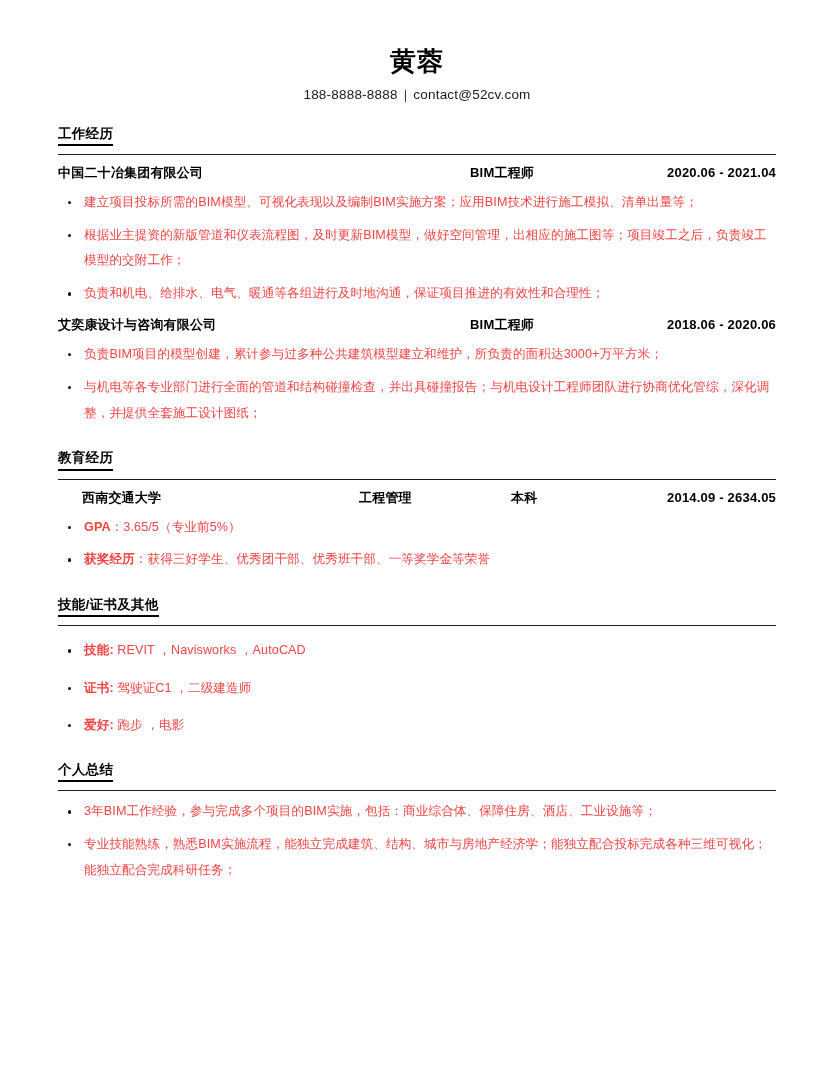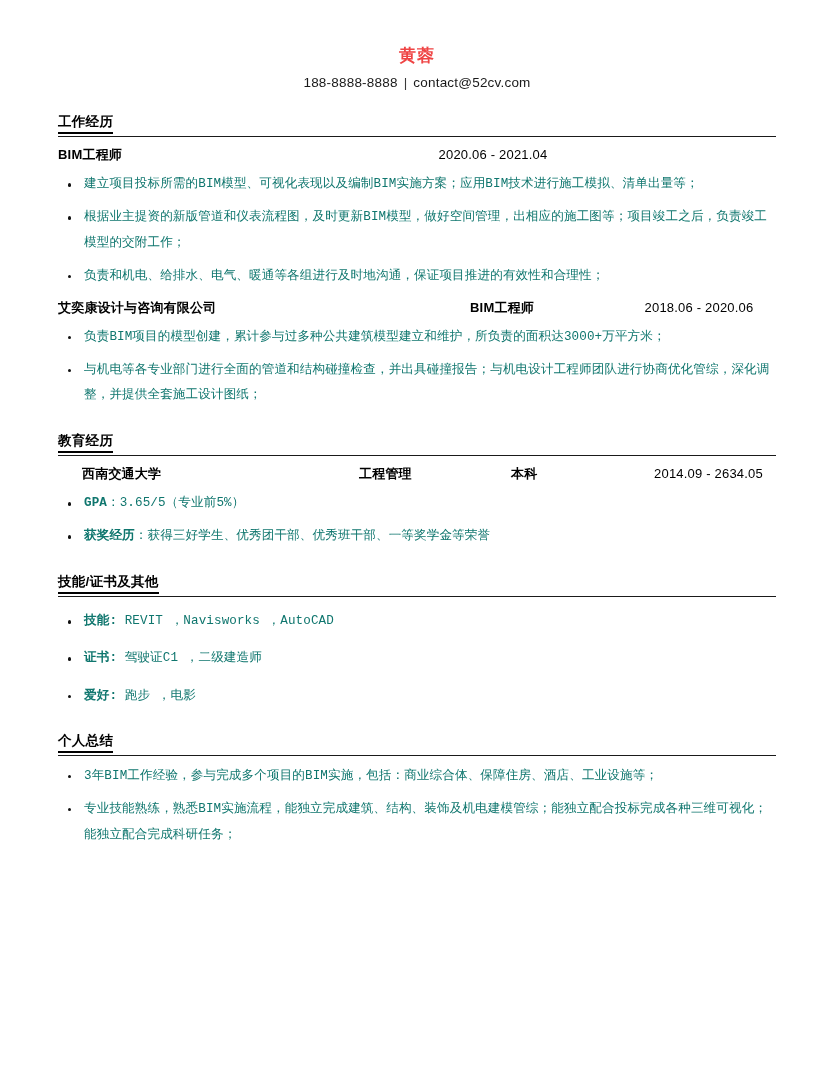--- a/index.html
+++ b/index.html
@@ -21,46 +21,46 @@
     padding: 0 58px;
     overflow: hidden;
   }
 
   
   .header {
     text-align: center;
     padding-top: 45px;
   }
   .name {
-    font-size: 17px;
+    font-size: 26px;
     font-weight: bold;
     letter-spacing: 1px;
     line-height: 1.25;
-    color: #ef4444;
+    color: #000000;
   }
   .contact {
     font-size: 13.5px;
     color: #1a1a1a;
     margin-top: 9px;
     letter-spacing: .2px;
   }
   .contact .sep {
     display: inline-block;
     padding: 0 6px;
     color: #3a3a3a;
   }
 
   
   .section {
     margin-top: 22px;
   }
   .section-head {
     position: relative;
     border-bottom: 1.1px solid #1a1a1a;
-    padding-bottom: 2px;
+    padding-bottom: 8px;
   }
   .section-title {
     display: inline-block;
     font-size: 13.5px;
     font-weight: bold;
     color: #000;
     border-bottom: 2px solid #000;
     padding-bottom: 1px;
     line-height: 1.35;
     letter-spacing: .3px;
@@ -73,39 +73,38 @@
     font-size: 13px;
     font-weight: bold;
     margin-top: 9px;
     color: #000;
     letter-spacing: .2px;
   }
   .col-org   { width: 412px; flex: none; }
   .col-major { width: 152px; flex: none; }
   .col-role  { width: 152px; flex: none; }
   .col-degree{ width: 130px; flex: none; }
-  .col-date  { flex: 1; text-align: center; font-weight: normal; }
+  .col-date  { flex: 1; text-align: right; font-weight: bold; }
 
   .entry-row.edu .col-org { width: 277px; margin-left: 24px; }
 
   
   ul.bullets {
     list-style: none;
     margin: 0;
     padding: 0;
   }
   ul.bullets li {
     position: relative;
     padding-left: 26px;
     font-size: 12.6px;
     line-height: 2.05;
-    color: #0f766e;
+    color: #ef4444;
     margin-top: 7px;
     letter-spacing: .1px;
-    font-family: Liberation Mono, monospace;
   }
   ul.bullets li:first-child { margin-top: 8px; }
   ul.bullets li::before {
     content: "";
     position: absolute;
     left: 10px;
     top: 11px;
     width: 3.4px;
     height: 3.4px;
     border-radius: 50%;
@@ -128,20 +127,21 @@
       <span>188-8888-8888</span><span class="sep">|</span><span>contact@52cv.com</span>
     </div>
   </div>
 
   <div class="section">
     <div class="section-head">
       <span class="section-title">工作经历</span>
     </div>
 
     <div class="entry-row">
+      <span class="col-org">中国二十冶集团有限公司</span>
       <span class="col-role">BIM工程师</span>
       <span class="col-date">2020.06 - 2021.04</span>
     </div>
     <ul class="bullets">
       <li>建立项目投标所需的BIM模型、可视化表现以及编制BIM实施方案；应用BIM技术进行施工模拟、清单出量等；</li>
       <li>根据业主提资的新版管道和仪表流程图，及时更新BIM模型，做好空间管理，出相应的施工图等；项目竣工之后，负责竣工模型的交附工作；</li>
       <li>负责和机电、给排水、电气、暖通等各组进行及时地沟通，保证项目推进的有效性和合理性；</li>
     </ul>
 
     <div class="entry-row">
@@ -182,17 +182,17 @@
       <li><b>爱好:</b><span> 跑步 ，电影</span></li>
     </ul>
   </div>
 
   <div class="section">
     <div class="section-head">
       <span class="section-title">个人总结</span>
     </div>
     <ul class="bullets">
       <li>3年BIM工作经验，参与完成多个项目的BIM实施，包括：商业综合体、保障住房、酒店、工业设施等；</li>
-      <li>专业技能熟练，熟悉BIM实施流程，能独立完成建筑、结构、装饰及机电建模管综；能独立配合投标完成各种三维可视化；能独立配合完成科研任务；</li>
+      <li>专业技能熟练，熟悉BIM实施流程，能独立完成建筑、结构、城市与房地产经济学；能独立配合投标完成各种三维可视化；能独立配合完成科研任务；</li>
     </ul>
   </div>
 
 </div>
 
 </body></html>

